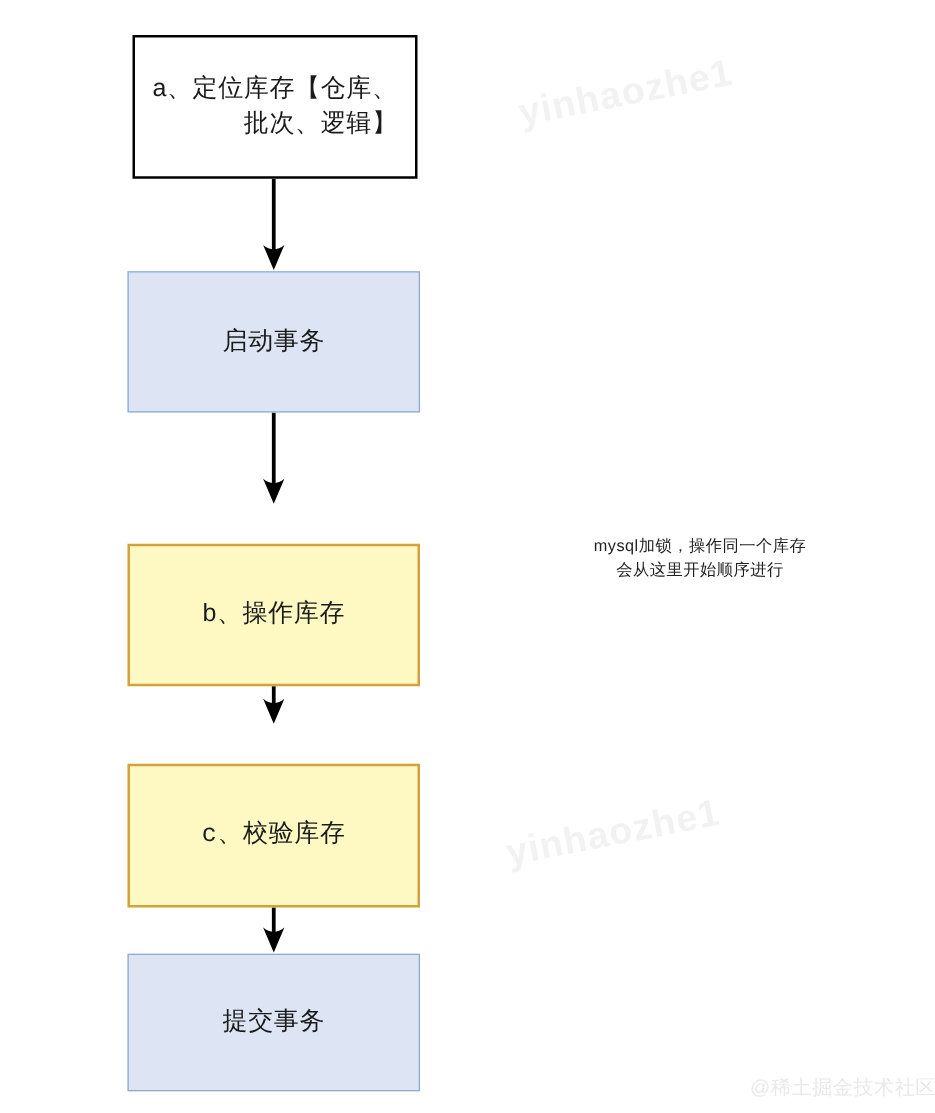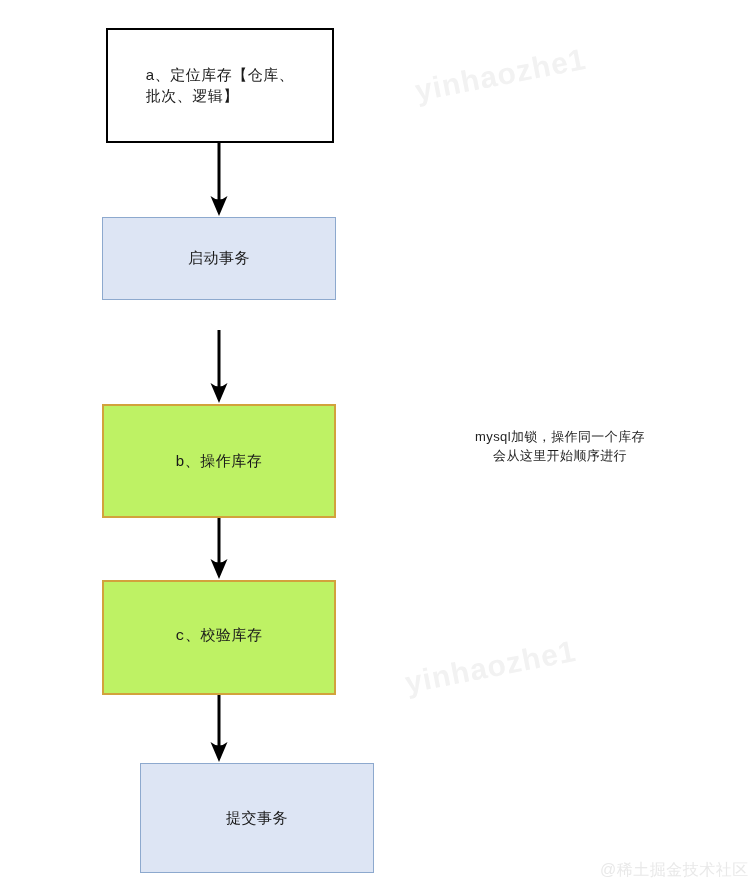--- a/index.html
+++ b/index.html
@@ -19,38 +19,39 @@
     overflow: hidden;
   }
 
   
   .node {
     position: absolute;
     box-sizing: border-box;
     display: flex;
     align-items: center;
     justify-content: center;
-    text-align: left;
+    text-align: right;
     color: #1a1a1a;
     line-height: 1.38;
-    font-size: 15px;
+    font-size: 20px;
     letter-spacing: 0.5px;
     white-space: pre-line;
   }
   .node.plain {
     background: #ffffff;
     border: 2px solid #000000;
   }
   .node.blue {
     background: #dde5f4;
     border: 1.5px solid #8da9ce;
   }
   .node.orange {
-    background: #bef264;
+    background: #fef9c3;
     border: 2px solid #d2a23c;
+    margin-top: 31px;
   }
 
   
   .connector {
     position: absolute;
     left: 0;
     top: 0;
     overflow: visible;
   }
 
@@ -102,22 +103,22 @@
     <svg class="connector" width="748" height="890">
       <line x1="219" y1="518" x2="219" y2="564" stroke="#000000" stroke-width="3"></line>
       <path d="M 210.5 559 Q 219 566 227.5 559 L 219 579 Z" fill="#000000"></path>
     </svg>
     <svg class="connector" width="748" height="890">
       <line x1="219" y1="695" x2="219" y2="747" stroke="#000000" stroke-width="3"></line>
       <path d="M 210.5 742 Q 219 749 227.5 742 L 219 762 Z" fill="#000000"></path>
     </svg>
     <div class="node plain" style="left: 106px; top: 28px; width: 228px; height: 115px;">a、定位库存【仓库、
 批次、逻辑】</div>
-    <div class="node blue" style="left: 102px; top: 217px; width: 234px; height: 83px;">启动事务</div>
+    <div class="node blue" style="left: 102px; top: 217px; width: 234px; height: 113px;">启动事务</div>
     <div class="node orange" style="left: 102px; top: 404px; width: 234px; height: 114px;">b、操作库存</div>
     <div class="node orange" style="left: 102px; top: 580px; width: 234px; height: 115px; font-family: Liberation Mono, monospace;">c、校验库存</div>
-    <div class="node blue" style="left: 102px; top: 763px; width: 234px; height: 110px; margin-left: 38px;">提交事务</div>
+    <div class="node blue" style="left: 102px; top: 763px; width: 234px; height: 110px;">提交事务</div>
     <div class="annotation" style="left: 400px; top: 428px; width: 320px;">mysql加锁，操作同一个库存
 会从这里开始顺序进行</div>
     <div class="watermark" style="left: 414px; top: 58px;">yinhaozhe1</div>
     <div class="watermark" style="left: 404px; top: 650px;">yinhaozhe1</div>
     <div class="watermark corner" style="left: 600px; top: 860px;">@稀土掘金技术社区</div>
   </div>
 
 </body></html>

